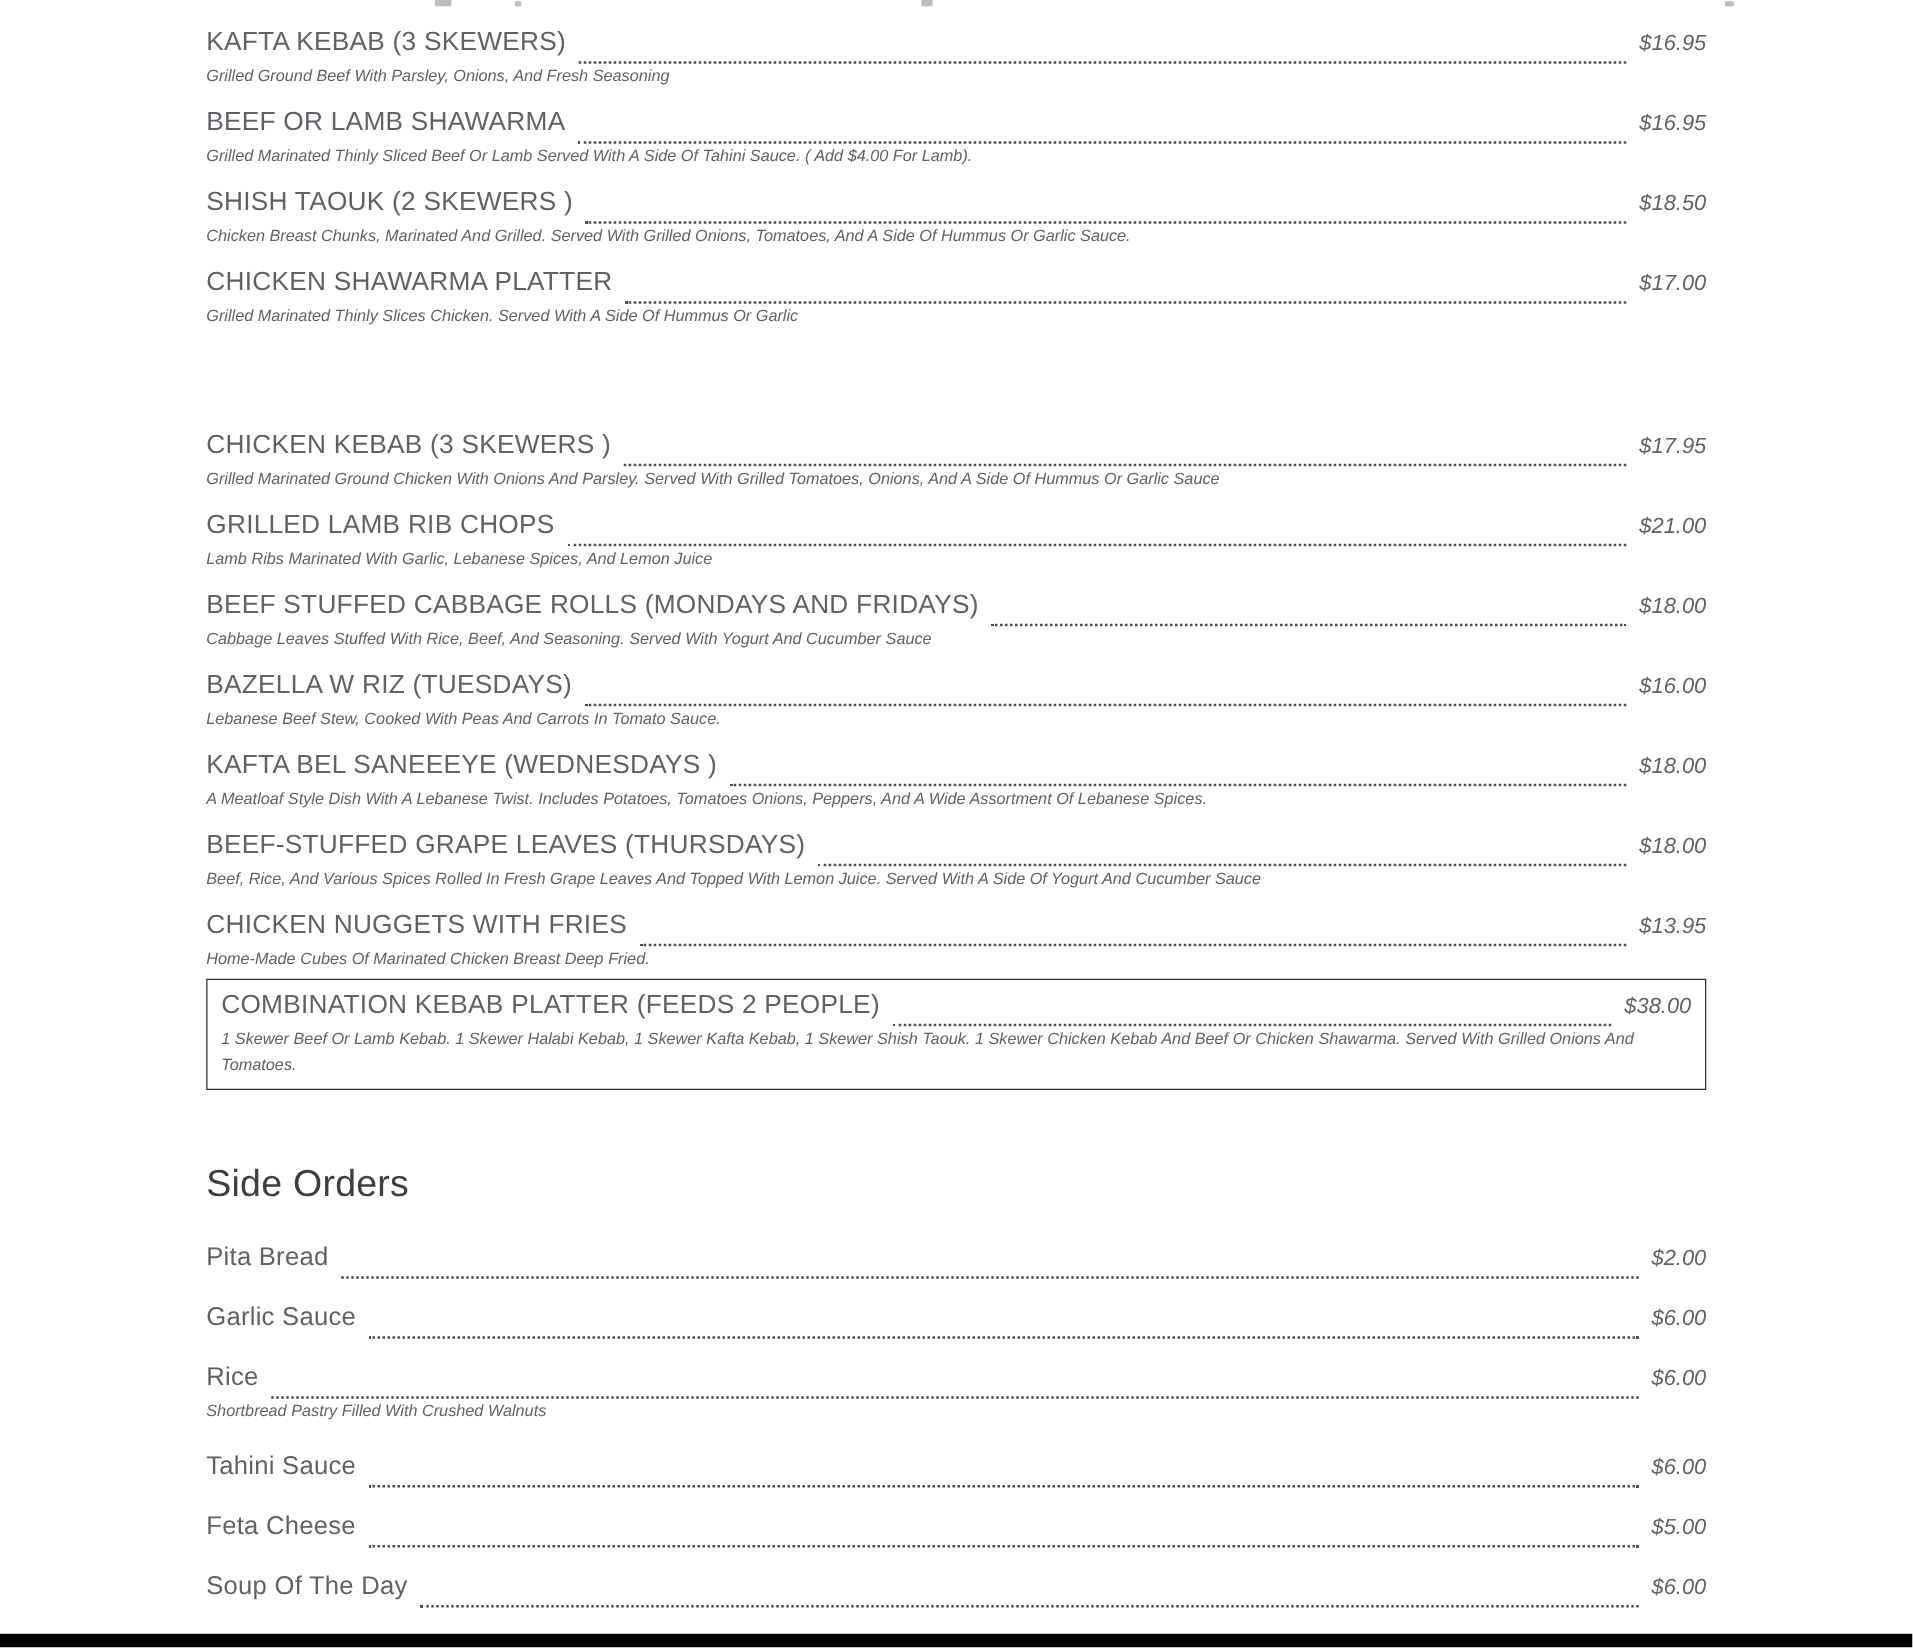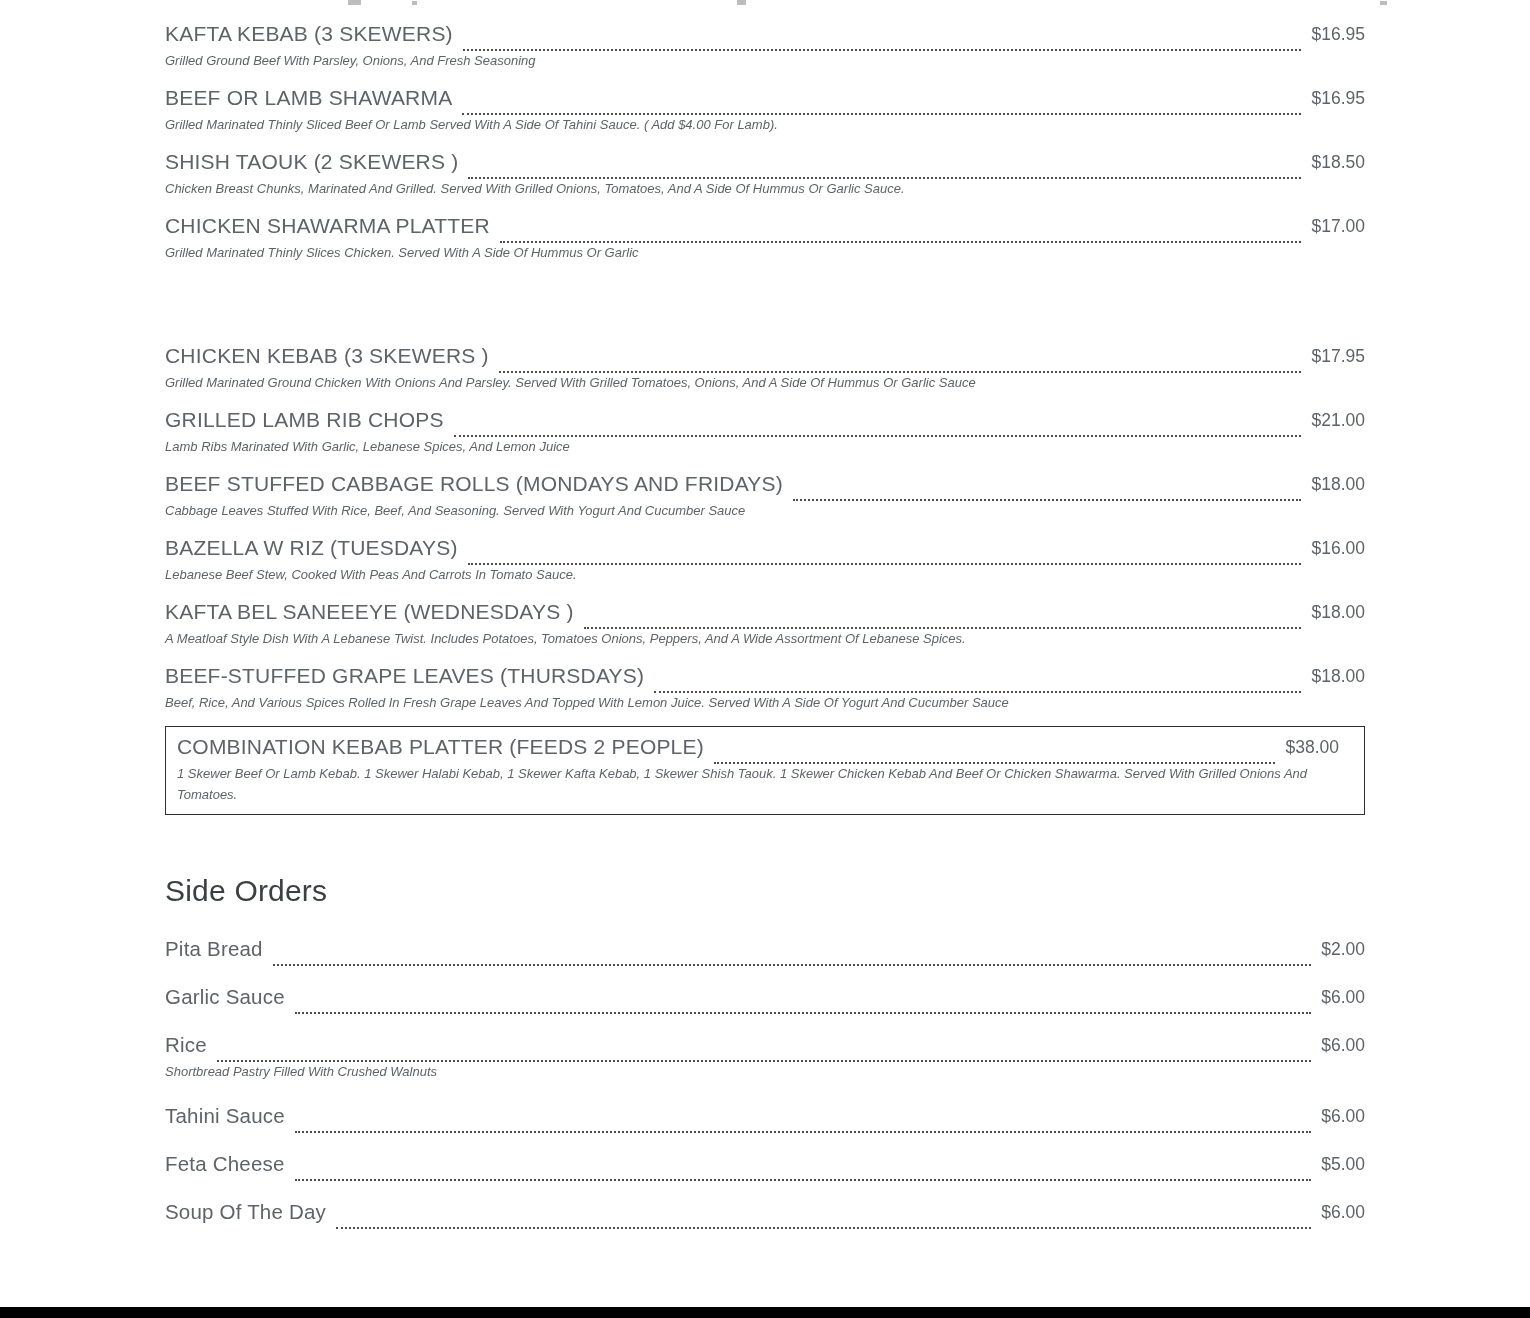--- a/index.html
+++ b/index.html
@@ -30,33 +30,34 @@
   }
   .leader {
     flex: 1 1 auto;
     border-bottom: 2px dotted #4d4d4d;
     margin: 0 10px;
     transform: translateY(3px);
     min-width: 20px;
   }
   .item-price {
     font-size: 17.5px; line-height: 28px;
+    font-style: italic;
     color: #5f6368; white-space: nowrap;
   }
   .item-desc {
     font-size: 13px; line-height: 21px;
     font-style: italic;
     color: #5f6368;
     margin-top: 2px;
   }
   .section-gap { height: 66px; }
 
   .featured-box {
     border: 1.5px solid #2f2f2f;
-    padding: 6px 25px 9px 11px;
+    padding: 6px 11px 9px 11px;
     margin-bottom: 0;
   }
 
   .side-heading {
     font-size: 30px; line-height: 40px;
     color: #3c4043;
     font-weight: 500;
     margin-top: 36px;
     margin-bottom: 24px;
     letter-spacing: .2px;
@@ -168,20 +169,28 @@
 
   <div class="menu-item">
     <div class="item-row">
       <span class="item-name">BEEF-STUFFED GRAPE LEAVES (THURSDAYS)</span>
       <span class="leader"></span>
       <span class="item-price">$18.00</span>
     </div>
     <div class="item-desc">Beef, Rice, And Various Spices Rolled In Fresh Grape Leaves And Topped With Lemon Juice. Served With A Side Of Yogurt And Cucumber Sauce</div>
   </div>
 
+  <div class="menu-item" style="margin-bottom:6px;">
+    <div class="item-row">
+      <span class="item-name">CHICKEN NUGGETS WITH FRIES</span>
+      <span class="leader"></span>
+      <span class="item-price">$13.95</span>
+    </div>
+    <div class="item-desc">Home-Made Cubes Of Marinated Chicken Breast Deep Fried.</div>
+  </div>
 
   <div class="menu-item featured-box">
     <div class="item-row">
       <span class="item-name">COMBINATION KEBAB PLATTER (FEEDS 2 PEOPLE)</span>
       <span class="leader"></span>
       <span class="item-price">$38.00</span>
     </div>
     <div class="item-desc">1 Skewer Beef Or Lamb Kebab. 1 Skewer Halabi Kebab, 1 Skewer Kafta Kebab, 1 Skewer Shish Taouk. 1 Skewer Chicken Kebab And Beef Or Chicken Shawarma. Served With Grilled Onions And Tomatoes.</div>
   </div>
 

